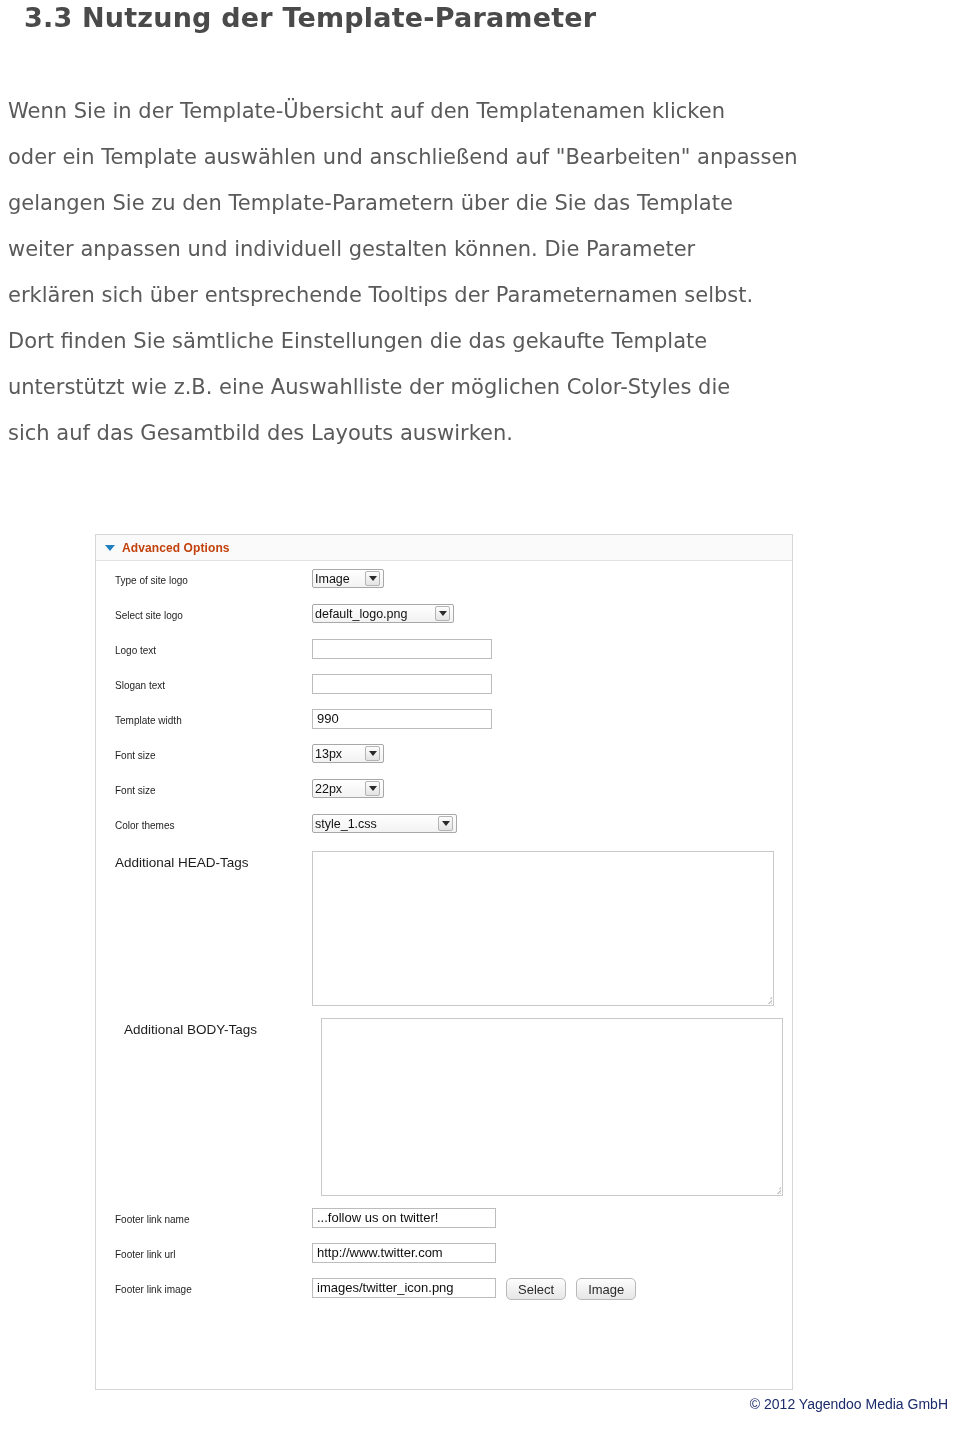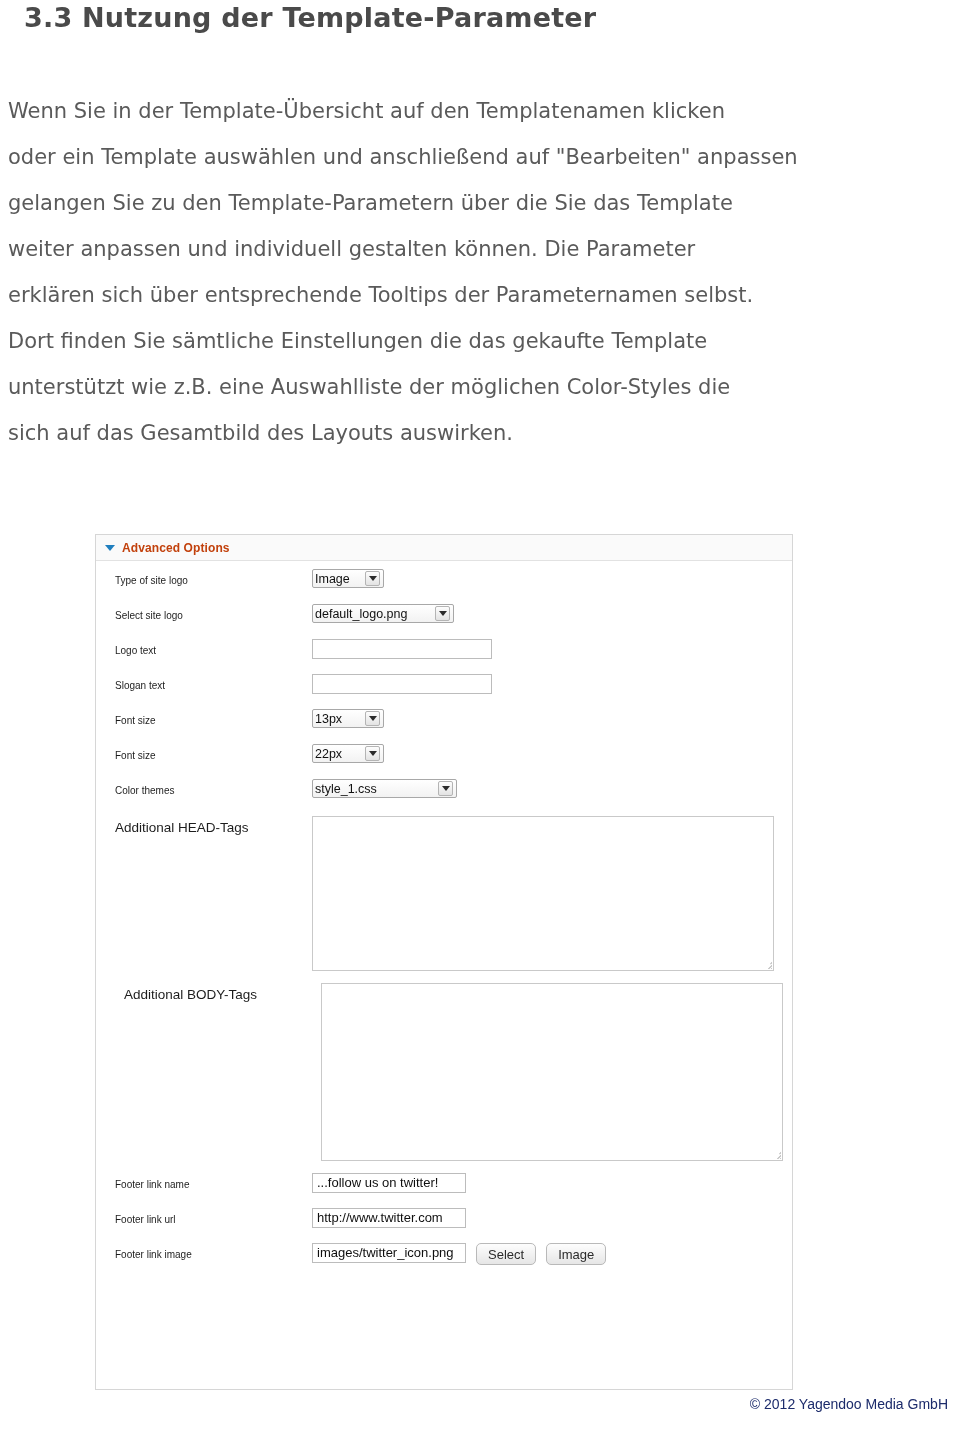--- a/index.html
+++ b/index.html
@@ -155,21 +155,21 @@
     border: 1px solid #bcbcbc;
     background: #ffffff;
     box-sizing: border-box;
     font-size: 13px;
     color: #0f0f0f;
     line-height: 18px;
     padding: 0 4px;
     white-space: nowrap;
     overflow: hidden;
   }
-  .inp.w-174 { width: 154px; }
+  .inp.w-174 { width: 184px; }
   .inp.w-178 { width: 180px; }
 
   
   .ta-row {
     display: flex;
     align-items: flex-start;
     padding-left: 19px;
     box-sizing: border-box;
   }
   .ta-row .lbl {
@@ -287,20 +287,24 @@
       <span class="lbl w-fixed">Logo text</span>
       <span class="inp w-178"></span>
     </div>
 
     <div class="row">
       <span class="lbl w-fixed">Slogan text</span>
       <span class="inp w-178"></span>
     </div>
 
 
+    <div class="row">
+      <span class="lbl w-fixed">Template width</span>
+      <span class="inp w-178">990</span>
+    </div>
 
     <div class="row">
       <span class="lbl w-fixed">Font size</span>
       <span class="sel w-small">
         <span class="sel-val">13px</span>
         <span class="sel-arrow-box">
           <span class="sel-arrow"></span>
         </span>
       </span>
     </div>

